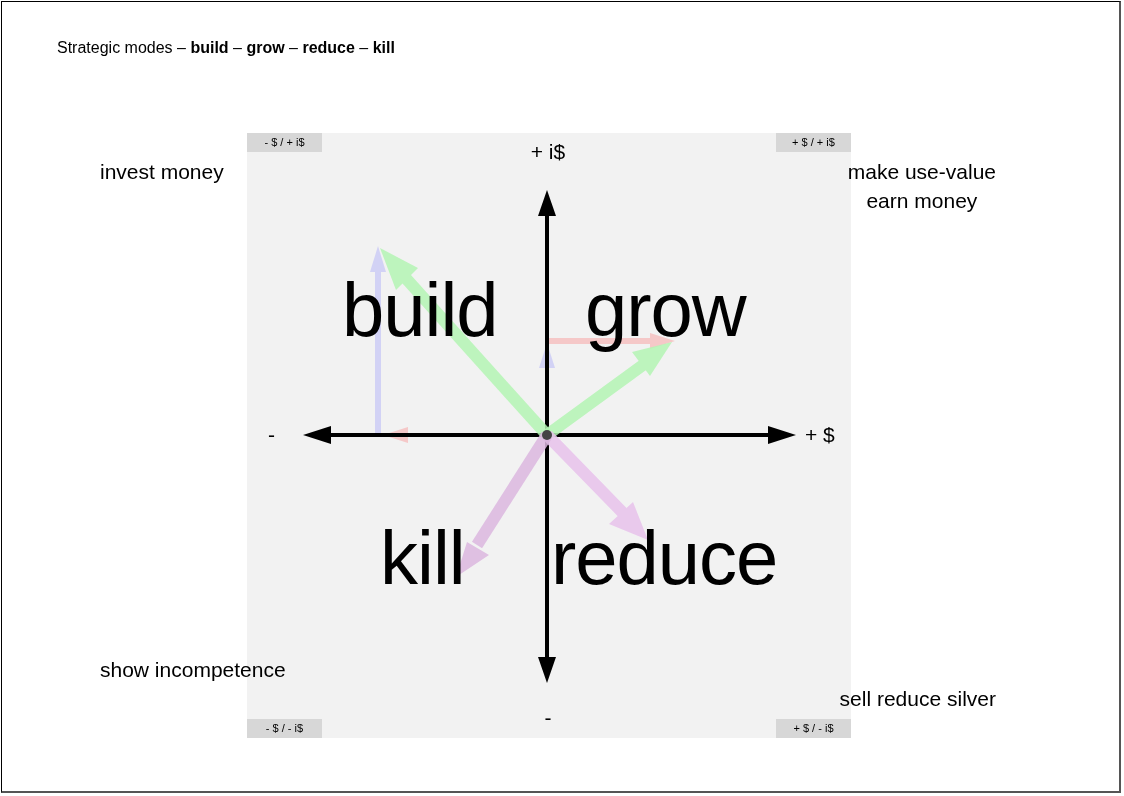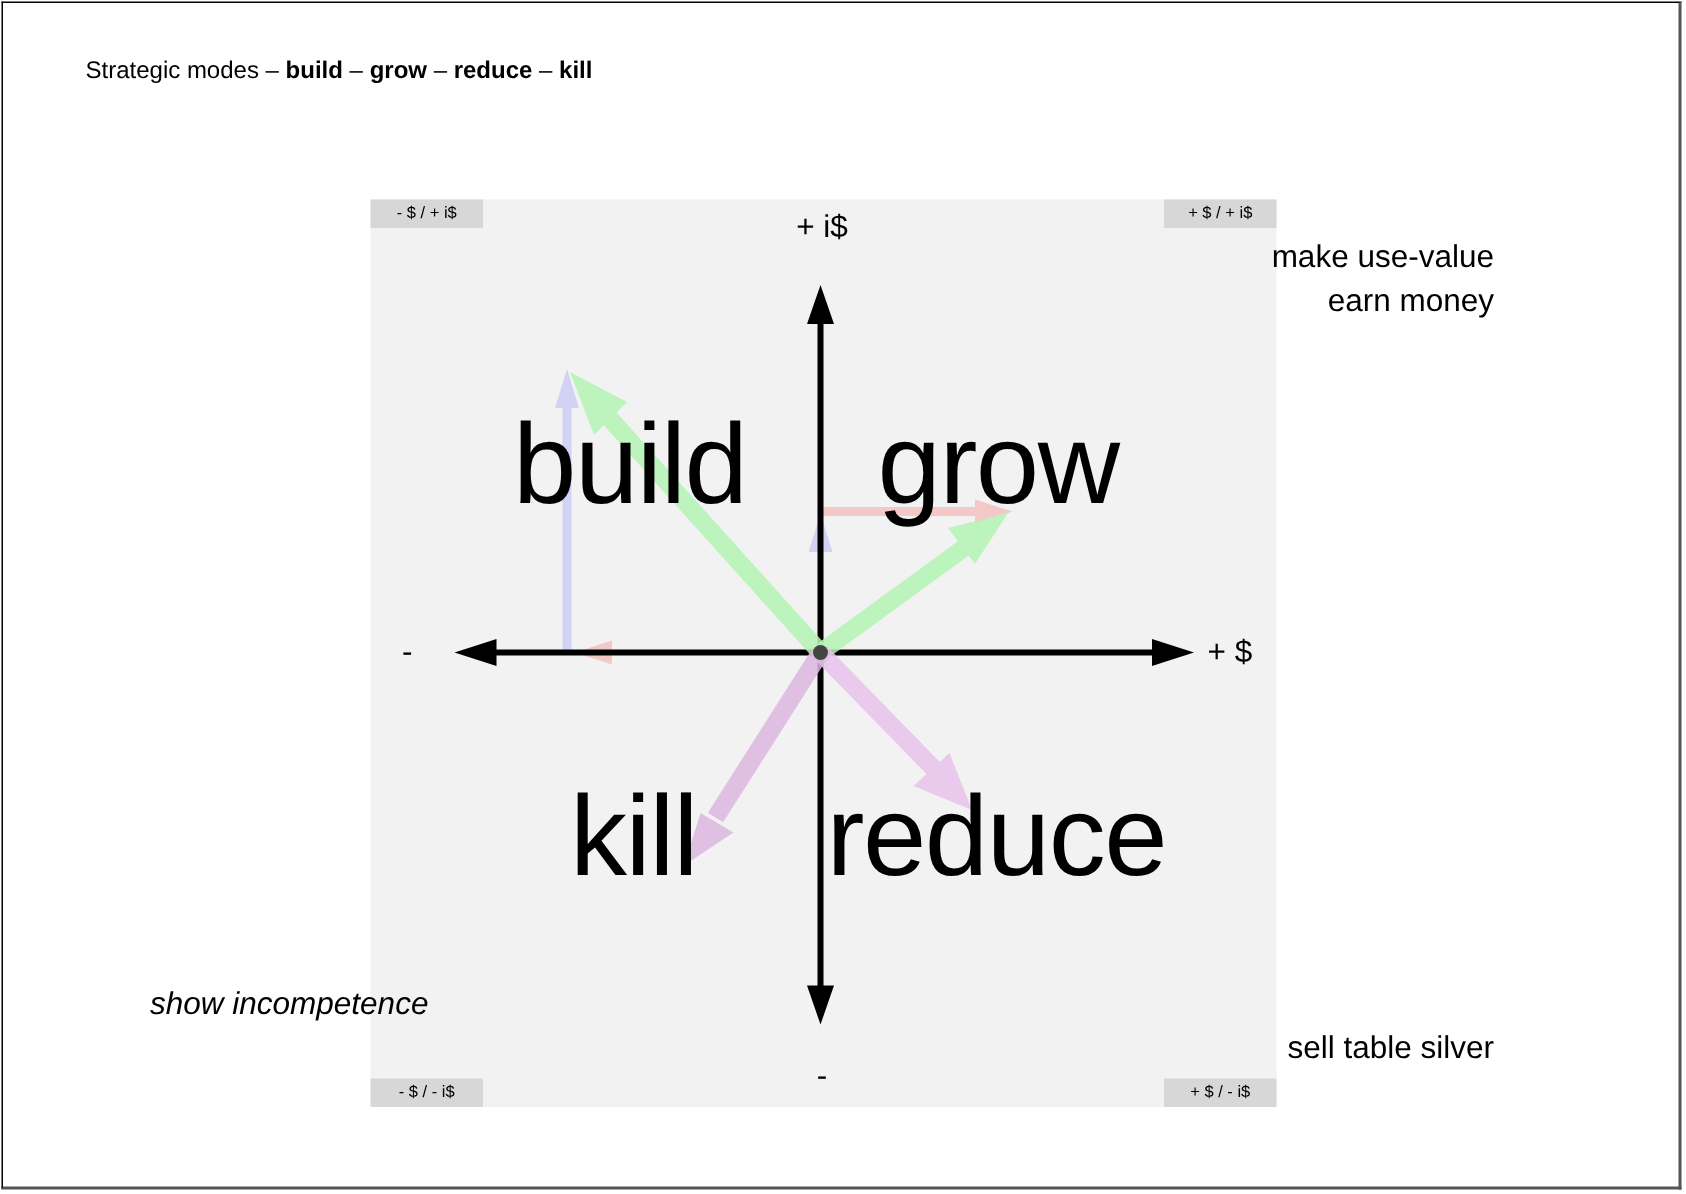--- a/index.html
+++ b/index.html
@@ -7,50 +7,51 @@
          font-family: "Liberation Sans", sans-serif; color: #000; }
   .page { position: absolute; left: 1px; top: 1px; width: 1120px; height: 792px;
           border: 1px solid #000; border-right: 2px solid #555; border-bottom: 2px solid #555;
           box-sizing: border-box; background: #fff; }
   .title { position: absolute; left: 57px; top: 39px; font-size: 16px; white-space: nowrap; }
   .title b { font-weight: bold; }
   .panel { position: absolute; left: 247px; top: 133px; width: 604px; height: 605px; background: #f2f2f2; }
   .corner-tag { position: absolute; width: 75px; height: 19px; background: #d7d7d7;
                 font-size: 11px; line-height: 19px; text-align: center; white-space: nowrap; }
   .side-label { position: absolute; font-size: 21px; line-height: 29px; white-space: nowrap; }
-  .right { text-align: right; }
+  .right { text-align: center; }
   .axis-label { position: absolute; font-size: 21px; line-height: 29px; white-space: nowrap; text-align: center; }
   .mode { position: absolute; font-size: 76px; line-height: 76px; white-space: nowrap; letter-spacing: -1px; }
   svg.diagram { position: absolute; left: 0; top: 0; width: 1124px; height: 796px; pointer-events: none; }
 </style>
 </head>
 <body>
 
 <div class="page"></div>
 
 <div class="title"><span>Strategic modes – </span><b>build</b><span> – </span><b>grow</b><span> – </span><b>reduce</b><span> – </span><b>kill</b></div>
 
 <div class="panel"></div>
 
 <div class="corner-tag" style="left:247px; top:133px;">- $ / + i$</div>
 <div class="corner-tag" style="left:776px; top:133px;">+ $ / + i$</div>
 <div class="corner-tag" style="left:247px; top:719px;">- $ / - i$</div>
 <div class="corner-tag" style="left:776px; top:719px;">+ $ / - i$</div>
 
 <div class="side-label" style="left:100px; top:157px;">
+  <div>invest money</div>
 </div>
 <div class="side-label right" style="right:128px; top:157px;">
   <div>make use-value</div>
   <div>earn money</div>
 </div>
-<div class="side-label" style="left:100px; top:655px;font-style:italic;">
+<div class="side-label" style="left:100px; top:655px;">
   <div>show incompetence</div>
 </div>
 <div class="side-label right" style="right:128px; top:684px;">
-  <div>sell table silver</div>
+  <div>sell reduce silver</div>
 </div>
 
 <div class="axis-label" style="left:478px; top:137px; width:140px;">
   <div>+ i$</div>
 </div>
 <div class="axis-label" style="left:538px; top:703px; width:20px;">-</div>
 <div class="axis-label" style="left:805px; top:420px;">+ $</div>
 <div class="axis-label" style="left:268px; top:420px;">-</div>
 
 <svg class="diagram" viewBox="0 0 1124 796">

